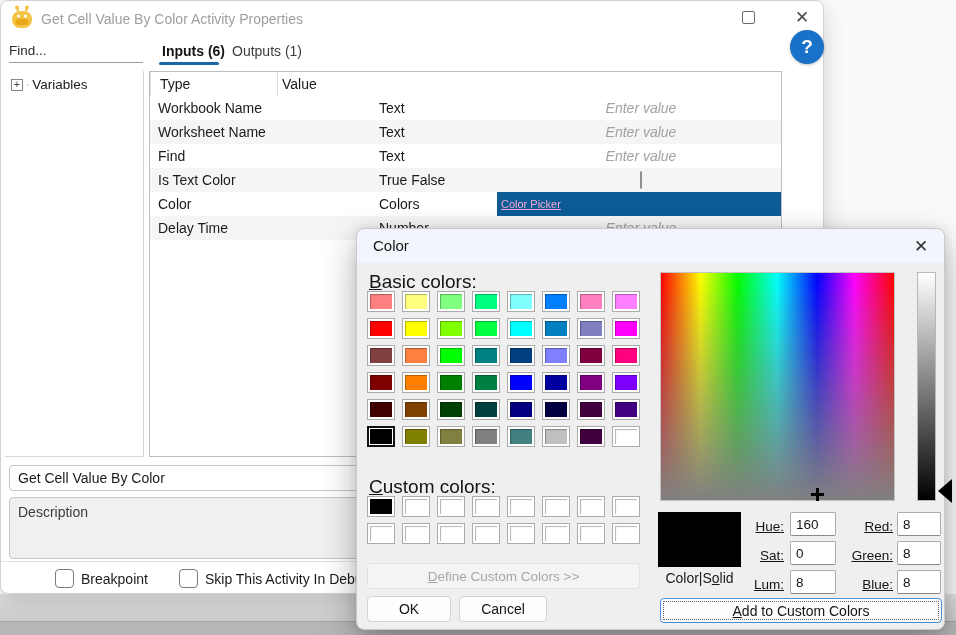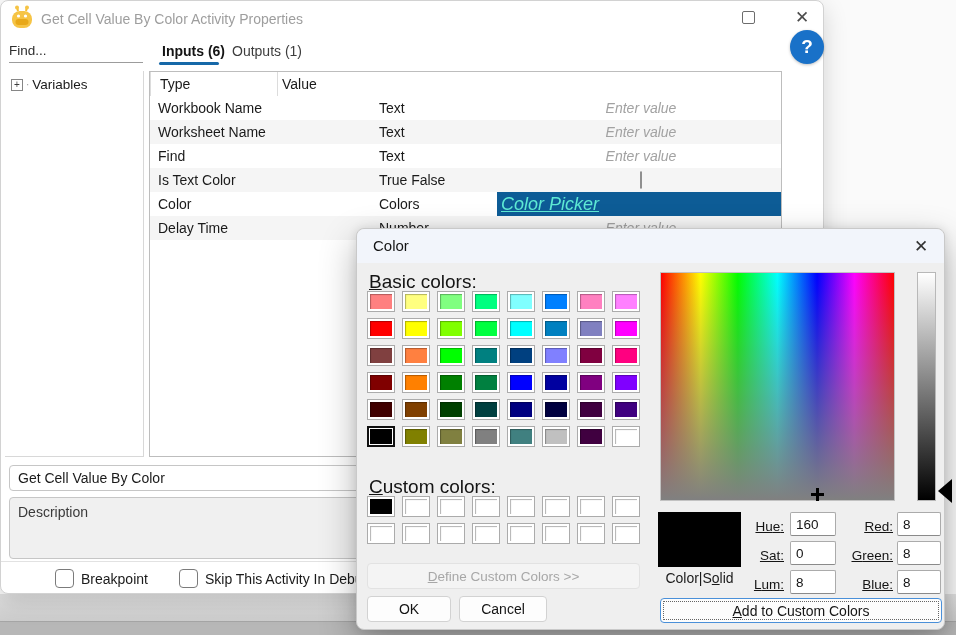--- a/index.html
+++ b/index.html
@@ -55,21 +55,21 @@
   .t-row { display:flex; height:24px; align-items:center; }
   .t-header .c2, .t-header .c3 { border-left:1px solid #dcdcdc; height:100%; display:flex; align-items:center; }
   .c1 { width:220px; padding-left:8px; }
   .c2 { width:127px; padding-left:9px; }
   .c3 { width:284px; padding-left:4px;text-align:center; }
   .row-alt { background:#f5f5f5; }
   .placeholder-text { font-style:italic; color:#a2a2a2; }
   .cell-checkbox { width:16px; height:16px; border:1px solid #8f8f8f; border-radius:4px;
                    background:#fdfdfd; margin-left:0; }
   .c3.sel { background:#0d5c96; height:100%; display:flex; align-items:center; }
-  .colorpicker-link { font-style:italic; text-decoration:underline; color:#5eead4; font-size:18px; }
+  .colorpicker-link { text-decoration:underline; color:#f9a8d4; font-size:11px; }
 
   
   .activity-name-input { position:absolute; left:8px; top:464px; width:808px; height:26px;
                          border:1px solid #c6c6c6; border-radius:4px; background:#fff;
                          font-family:inherit; font-size:14px; padding:0 8px; color:#1a1a1a; outline:none; }
   .description-box { position:absolute; left:8px; top:496px; width:808px; height:62px;
                      border:1px solid #c6c6c6; border-radius:4px; background:#f0f0f0;
                      font-family:inherit; font-size:14px; padding:6px 8px; color:#333;
                      resize:none; outline:none; }
   .description-box::placeholder { color:#3a3a3a; opacity:1; }

